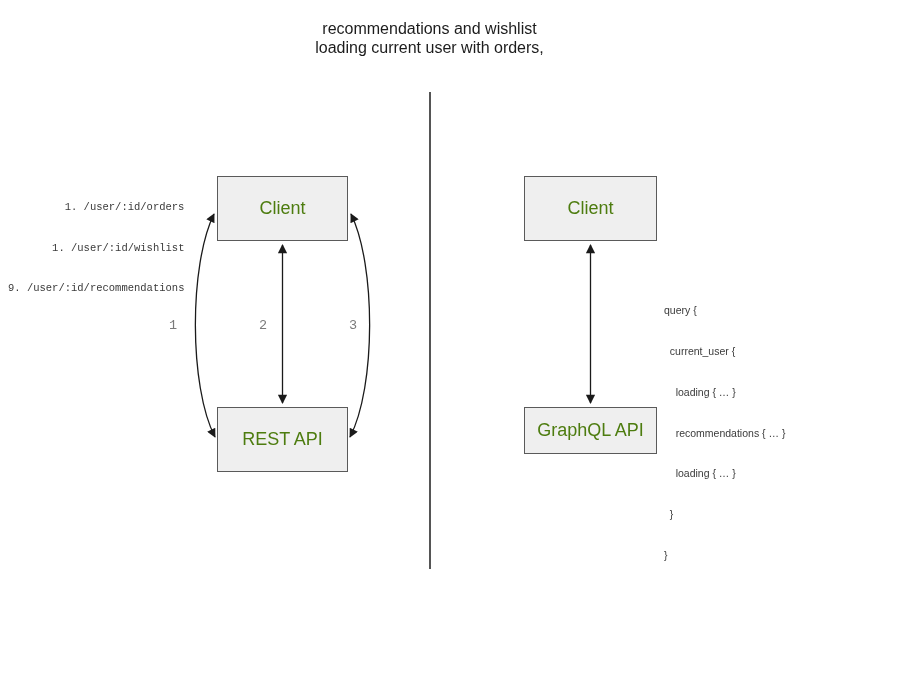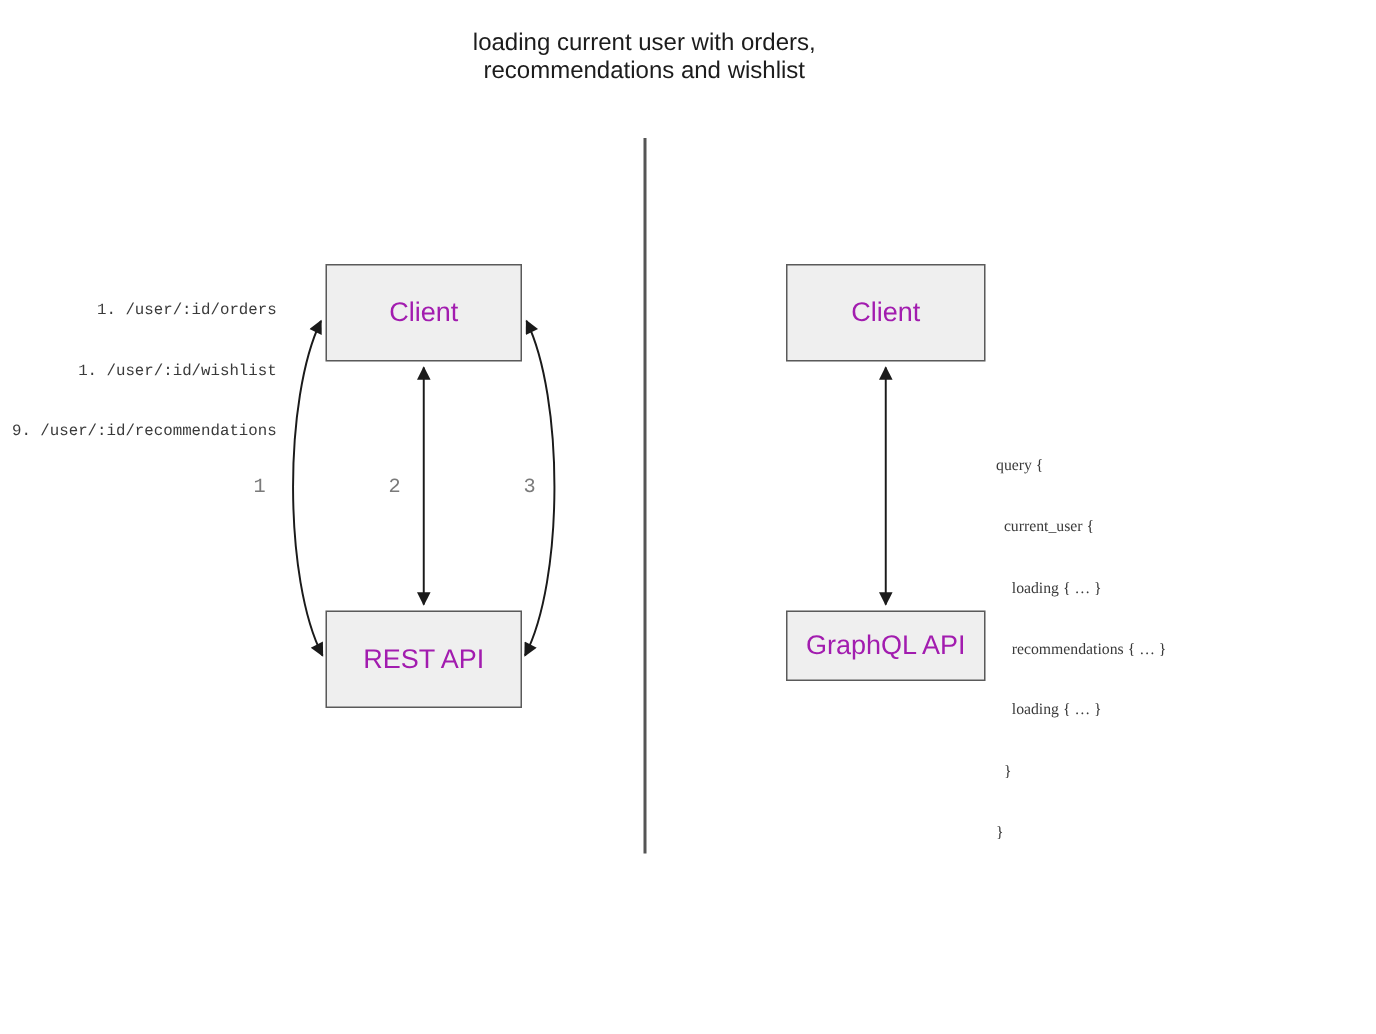--- a/index.html
+++ b/index.html
@@ -36,21 +36,21 @@
 
   
   .node {
     position: absolute;
     background: #efefef;
     border: 1.5px solid #5a5a5a;
     display: flex;
     align-items: center;
     justify-content: center;
     font-size: 18px;
-    color: #a21caf;
+    color: #4d7c0f;
     box-sizing: border-box;
   }
   #left-client  { left: 217px; top: 176px; width: 131px; height: 65px; }
   #left-api     { left: 217px; top: 407px; width: 131px; height: 65px; }
   #right-client { left: 524px; top: 176px; width: 133px; height: 65px; }
   #right-api    { left: 524px; top: 407px; width: 133px; height: 47px; }
 
   
   .num-label {
     position: absolute;
@@ -67,38 +67,38 @@
   
   #divider {
     left: 429px; top: 92px;
     width: 1.5px; height: 477px;
     background: #555555;
   }
 
   
   #query {
     left: 664px; top: 277px;
-    font-family: Liberation Serif, serif;
+    font-family: Liberation Sans, sans-serif;
     font-size: 10.5px;
     line-height: 13.6px;
     color: #3a3a3a;
     white-space: pre;
   }
 
   
   #arrows { left: 0; top: 0; pointer-events: none; }
 </style>
 </head>
 <body>
 
 <div id="canvas">
 
   <div id="title" class="abs">
+    <div>recommendations and wishlist</div>
     <div>loading current user with orders,</div>
-    <div>recommendations and wishlist</div>
   </div>
 
   <div id="endpoints" class="abs">
     <div>1. /user/:id/orders</div>
     <div>1. /user/:id/wishlist</div>
     <div>9. /user/:id/recommendations</div>
   </div>
 
   <svg id="arrows" class="abs" width="917" height="689" viewBox="0 0 917 689">
     <defs>

